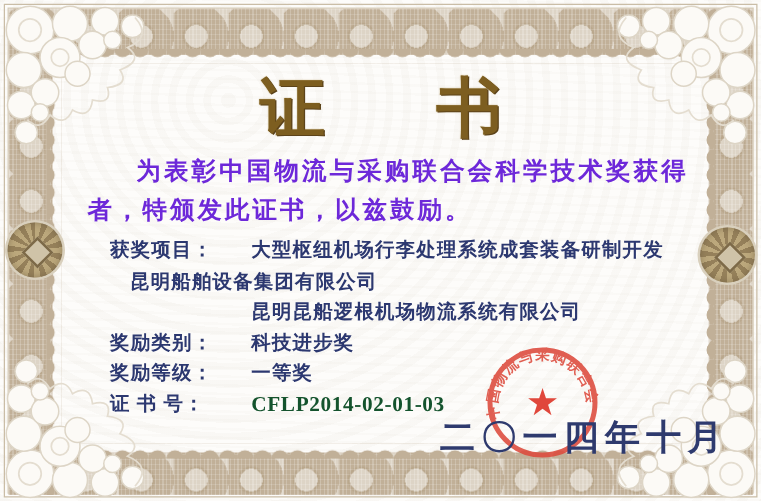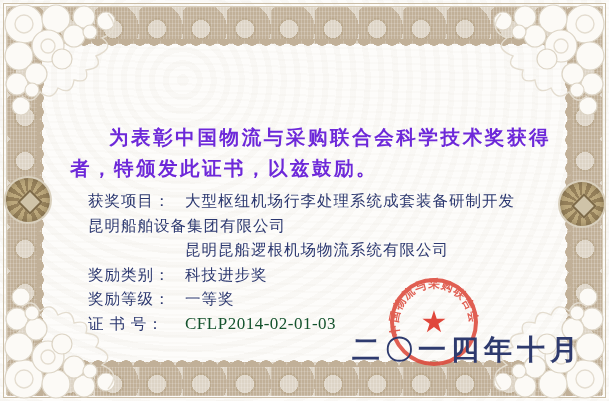--- a/index.html
+++ b/index.html
@@ -61,24 +61,24 @@
   .title{
     position:absolute;left:0;right:0;top:52px;z-index:4;text-align:center;
     font-size:52px;font-weight:bold;color:#7d5e20;letter-spacing:38px;text-indent:38px;
     text-shadow:1px 1px 0 #5c431a, 0 0 1px #9a7a33;
   }
   .intro{
     position:absolute;left:70px;right:58px;top:122px;z-index:4;
     font-size:19.5px;line-height:31px;color:#6d28d9;font-weight:bold;
     text-indent:2em;letter-spacing:2.5px;text-align:justify;
   }
-  .fields{position:absolute;left:88px;top:189px;z-index:4;color:#2c3870;font-size:15.5px;font-weight:normal;}
+  .fields{position:absolute;left:88px;top:189px;z-index:4;color:#2c3870;font-size:15.5px;font-weight:bold;}
   .frow{display:flex;height:24.5px;line-height:24.5px;letter-spacing:1px;}
   .flabel{width:97px;flex:0 0 auto;}
-  .fvalue{white-space:nowrap;}
+  .fvalue{white-space:nowrap;margin-left:16px;}
   .fvalue.latin{font-size:17px;letter-spacing:.5px;color:#14532d;}
   .frow.cont .flabel{visibility:hidden;}
 
   
   .seal{position:absolute;left:388px;top:276px;width:92px;height:92px;z-index:4;opacity:.88;}
   .date{
     position:absolute;left:352px;top:331px;z-index:5;
     font-size:28px;font-weight:bold;color:#2e3a6e;letter-spacing:5px;white-space:nowrap;
   }
 </style>
@@ -180,20 +180,21 @@
     <g fill="none" stroke="#e4ddd0" stroke-width="1.4">
       <path d="M104,10 Q118,26 98,34 Q112,44 92,52 Q100,64 82,66 Q86,80 70,76 Q68,92 54,84 Q48,98 36,88 Q28,102 18,92"></path>
       <circle cx="20" cy="20" r="9"></circle>
         <circle cx="44" cy="42" r="7"></circle>
     </g>
   </svg>
 
   <div class="rosette rosette-left"></div>
   <div class="rosette rosette-right"></div>
 
+  <div class="title">证 书</div>
 
   <div class="intro">为表彰中国物流与采购联合会科学技术奖获得者，特颁发此证书，以兹鼓励。</div>
 
   <div class="fields">
     <div class="frow">
       <span class="flabel">获奖项目：</span>
       <span class="fvalue">大型枢纽机场行李处理系统成套装备研制开发</span>
     </div>
     <div class="frow">
       <span class="fvalue">昆明船舶设备集团有限公司</span>

